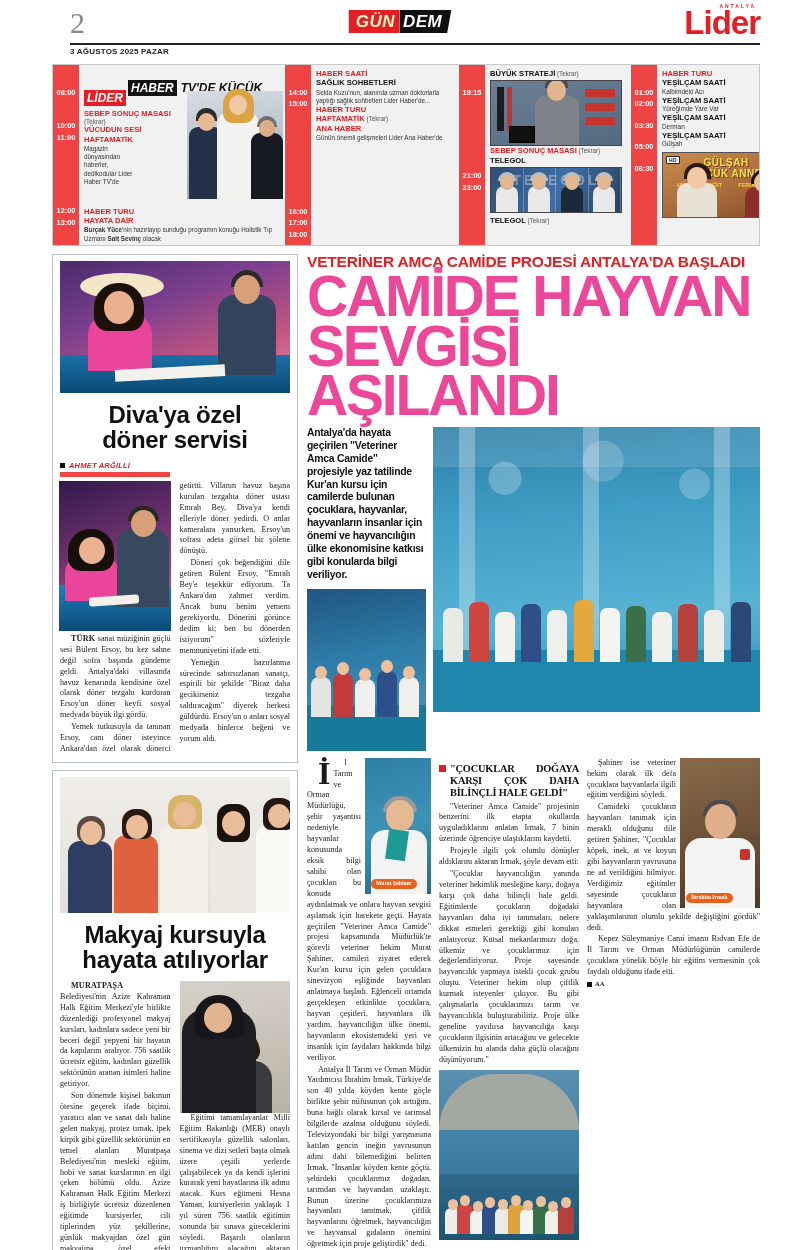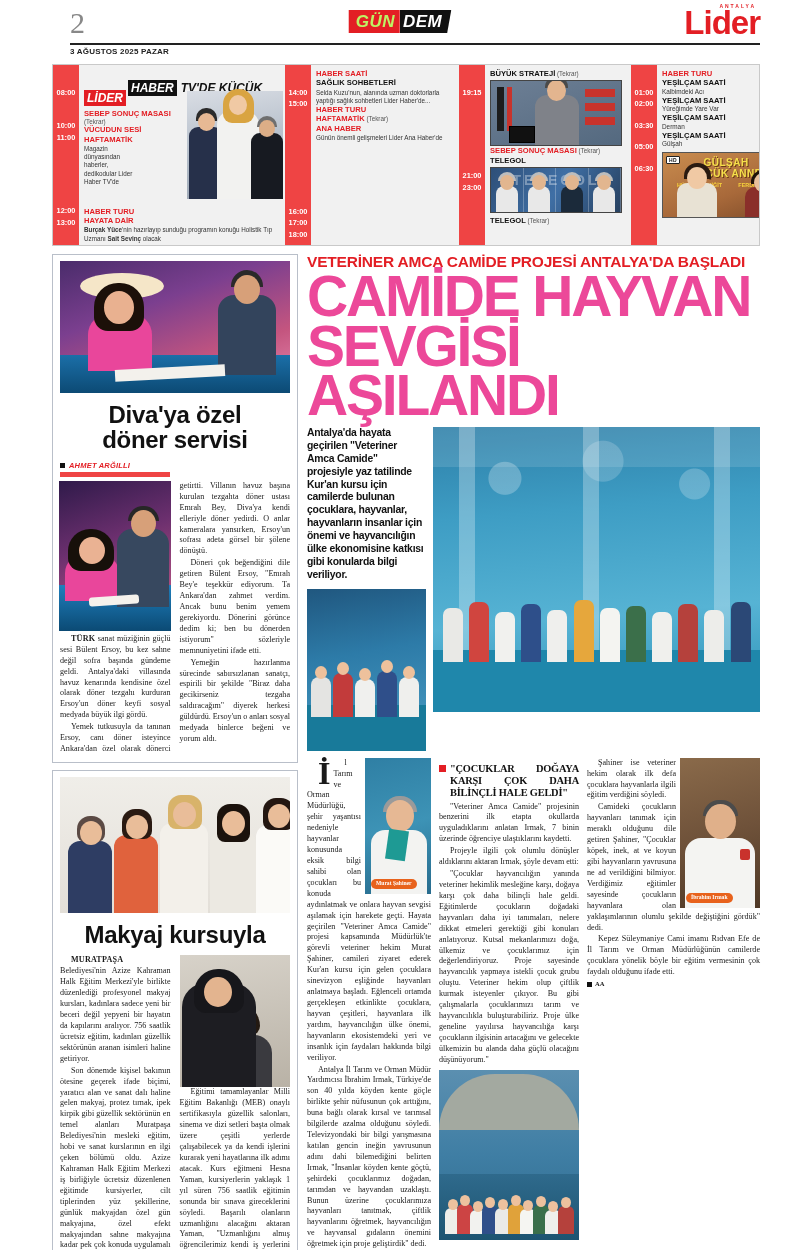--- a/index.html
+++ b/index.html
@@ -19,21 +19,21 @@
     position: absolute; left: 52px; top: 8px;
     font-size: 30px; font-weight: 400; color: #888;
     font-family: "Liberation Serif", serif; line-height: 1;
   }
   .gundem-tag {
     position: absolute; left: 50%; top: 10px; transform: translateX(-50%);
     display: flex; height: 23px; align-items: stretch;
     font-style: italic; font-weight: bold; font-size: 17px;
     letter-spacing: .5px;
   }
-  .gundem-tag .g1 { background: #e31e24; color: #bef264; padding: 2px 5px 2px 7px; display:flex; align-items:center; }
+  .gundem-tag .g1 { background: #e31e24; color: #fef9c3; padding: 2px 5px 2px 7px; display:flex; align-items:center; }
   .gundem-tag .g2 { background: #111; color: #fff; padding: 2px 9px 2px 3px; display:flex; align-items:center;
                      clip-path: polygon(0 0, 100% 0, 92% 100%, 0 100%); }
   .lider-logo {
     position: absolute; right: 22px; top: 4px; text-align: right;
   }
   .lider-logo .antalya {
     font-size: 5px; letter-spacing: 2px; color: #e31e24; font-weight: bold;
     margin-right: 4px; line-height: 1;
   }
   .lider-logo .word {
@@ -563,20 +563,21 @@
       <div class="boxed">
         <div class="group-photo">
           <div class="p gp1"></div>
             <div class="p gp2"></div>
             <div class="p gp3"></div>
           <div class="p gp4"></div>
             <div class="p gp5"></div>
         </div>
         <div class="headline-left">
           <div>Makyaj kursuyla</div>
+          <div>hayata atılıyorlar</div>
         </div>
         <div class="two-col serifbody">
           <p class="first"><span class="caps">MURATPAŞA</span><span> Belediyesi'nin Azize Kahraman Halk Eğitim Merkezi'yle birlikte düzenlediği profesyonel makyaj kursları, kadınlara sadece yeni bir beceri değil yepyeni bir hayatın da kapılarını aralıyor. 756 saatlik ücretsiz eğitim, kadınları güzellik sektörünün aranan isimleri haline getiriyor.</span></p>
           <p>Son dönemde kişisel bakımın ötesine geçerek ifade biçimi, yaratıcı alan ve sanat dalı haline gelen makyaj, protez tırnak, ipek kirpik gibi güzellik sektörünün en temel alanları Muratpaşa Belediyesi'nin mesleki eğitim, hobi ve sanat kurslarının en ilgi çeken bölümü oldu. Azize Kahraman Halk Eğitim Merkezi iş birliğiyle ücretsiz düzenlenen eğitimde kursiyerler, cilt tiplerinden yüz şekillerine, günlük makyajdan özel gün makyajına, özel efekt makyajından sahne makyajına kadar pek çok konuda uygulamalı eğitim alıyor.</p>
           <div class="makeup-photo">
             <div class="client"></div>
             <div class="stylist"></div>
           </div>
           <p>Eğitimi tamamlayanlar Milli Eğitim Bakanlığı (MEB) onaylı sertifikasıyla güzellik salonları, sinema ve dizi setleri başta olmak üzere çeşitli yerlerde çalışabilecek ya da kendi işlerini kurarak yeni hayatlarına ilk adımı atacak. Kurs eğitmeni Hesna Yaman, kursiyerlerin yaklaşık 1 yıl süren 756 saatlik eğitimin sonunda bir sınava gireceklerini söyledi. Başarılı olanların uzmanlığını alacağını aktaran Yaman, "Uzmanlığını almış öğrencilerimiz kendi iş yerlerini açabiliyorlar" dedi.</p>
 

